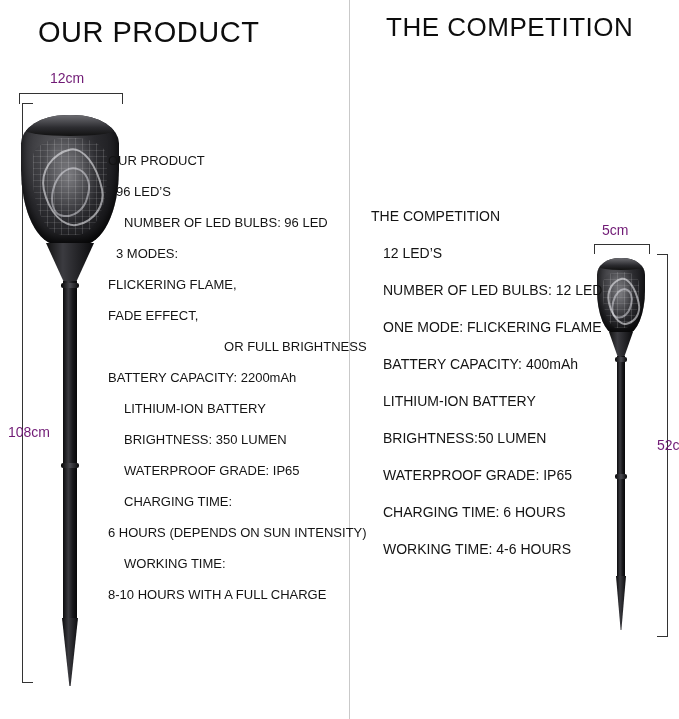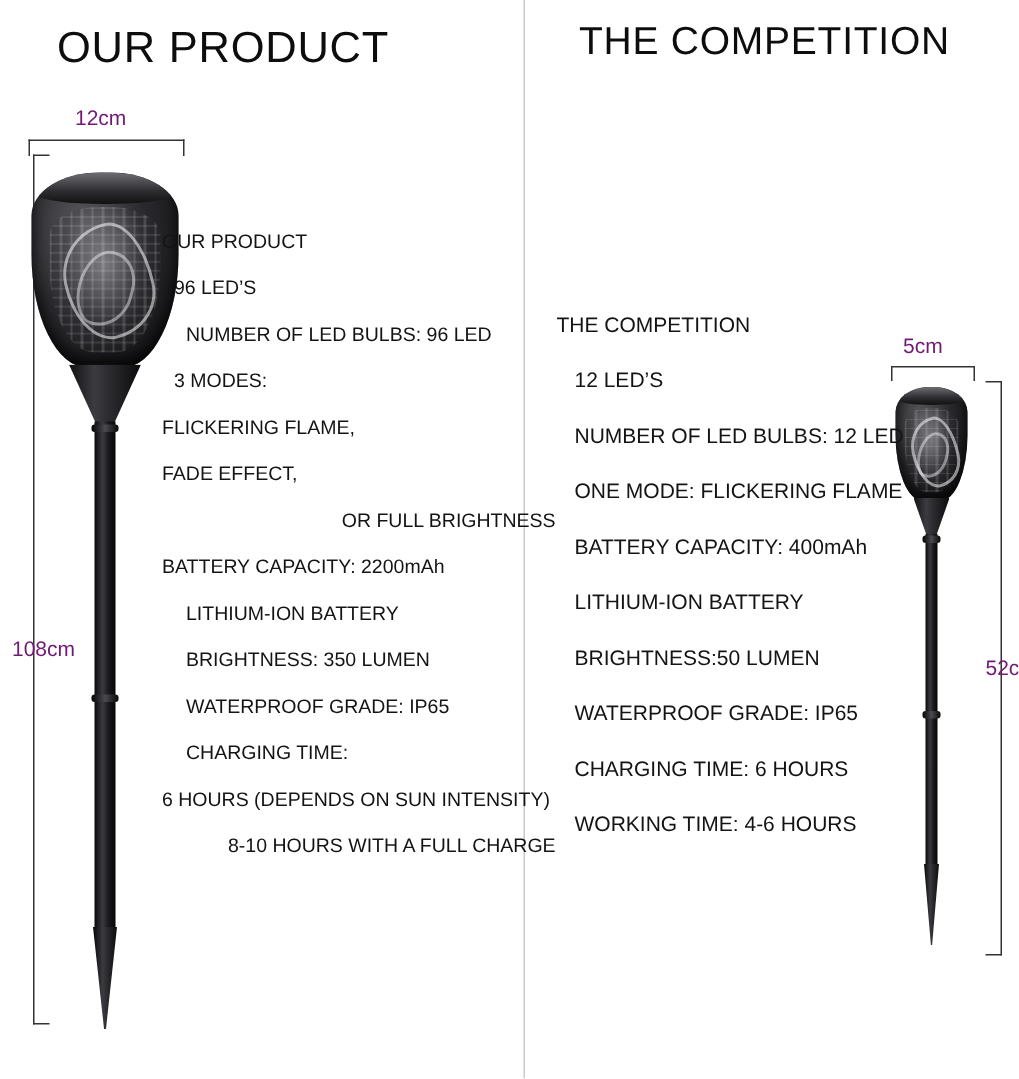--- a/index.html
+++ b/index.html
@@ -212,21 +212,22 @@
       <span class="spec-line" style="padding-left: 8px;">3 MODES:</span>
       <span class="spec-line" style="padding-left: 0px;">FLICKERING FLAME,</span>
       <span class="spec-line" style="padding-left: 0px;">FADE EFFECT,</span>
       <span class="spec-line" style="padding-left: 0px; text-align: right;">OR FULL BRIGHTNESS</span>
       <span class="spec-line" style="padding-left: 0px;">BATTERY CAPACITY: 2200mAh</span>
       <span class="spec-line" style="padding-left: 16px;">LITHIUM-ION BATTERY</span>
       <span class="spec-line" style="padding-left: 16px;">BRIGHTNESS: 350 LUMEN</span>
       <span class="spec-line" style="padding-left: 16px;">WATERPROOF GRADE: IP65</span>
       <span class="spec-line" style="padding-left: 16px;">CHARGING TIME:</span>
       <span class="spec-line" style="padding-left: 0px;">6 HOURS (DEPENDS ON SUN INTENSITY)</span>
-      <span class="spec-line" style="padding-left: 0px; margin-left: 44px;">8-10 HOURS WITH A FULL CHARGE</span>
+      <span class="spec-line" style="padding-left: 16px;">WORKING TIME:</span>
+      <span class="spec-line" style="padding-left: 0px;">8-10 HOURS WITH A FULL CHARGE</span>
     </div>
 
   <div class="caliper" id="cal-right-top"></div>
   <div class="dim-label" id="dim-right-width">5cm</div>
   <div class="caliper" id="cal-right-side"></div>
   <div class="dim-label" id="dim-right-height">52cm</div>
 
   <div class="torch">
     <div class="head" style="left:597px; top:258px; width:48px; height:76px;">
       <div class="cap"></div>

